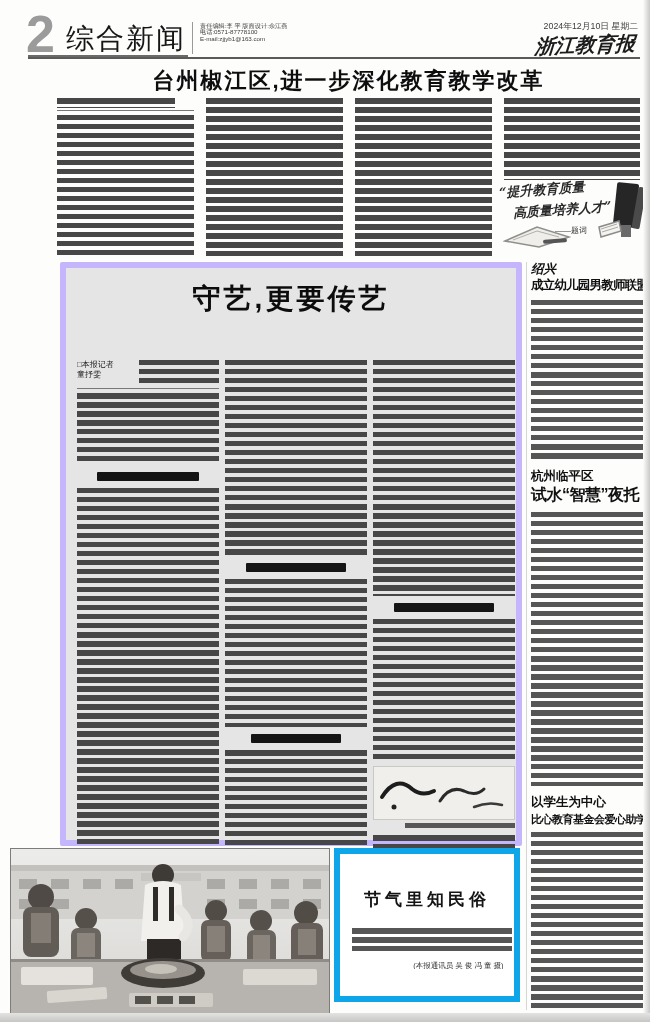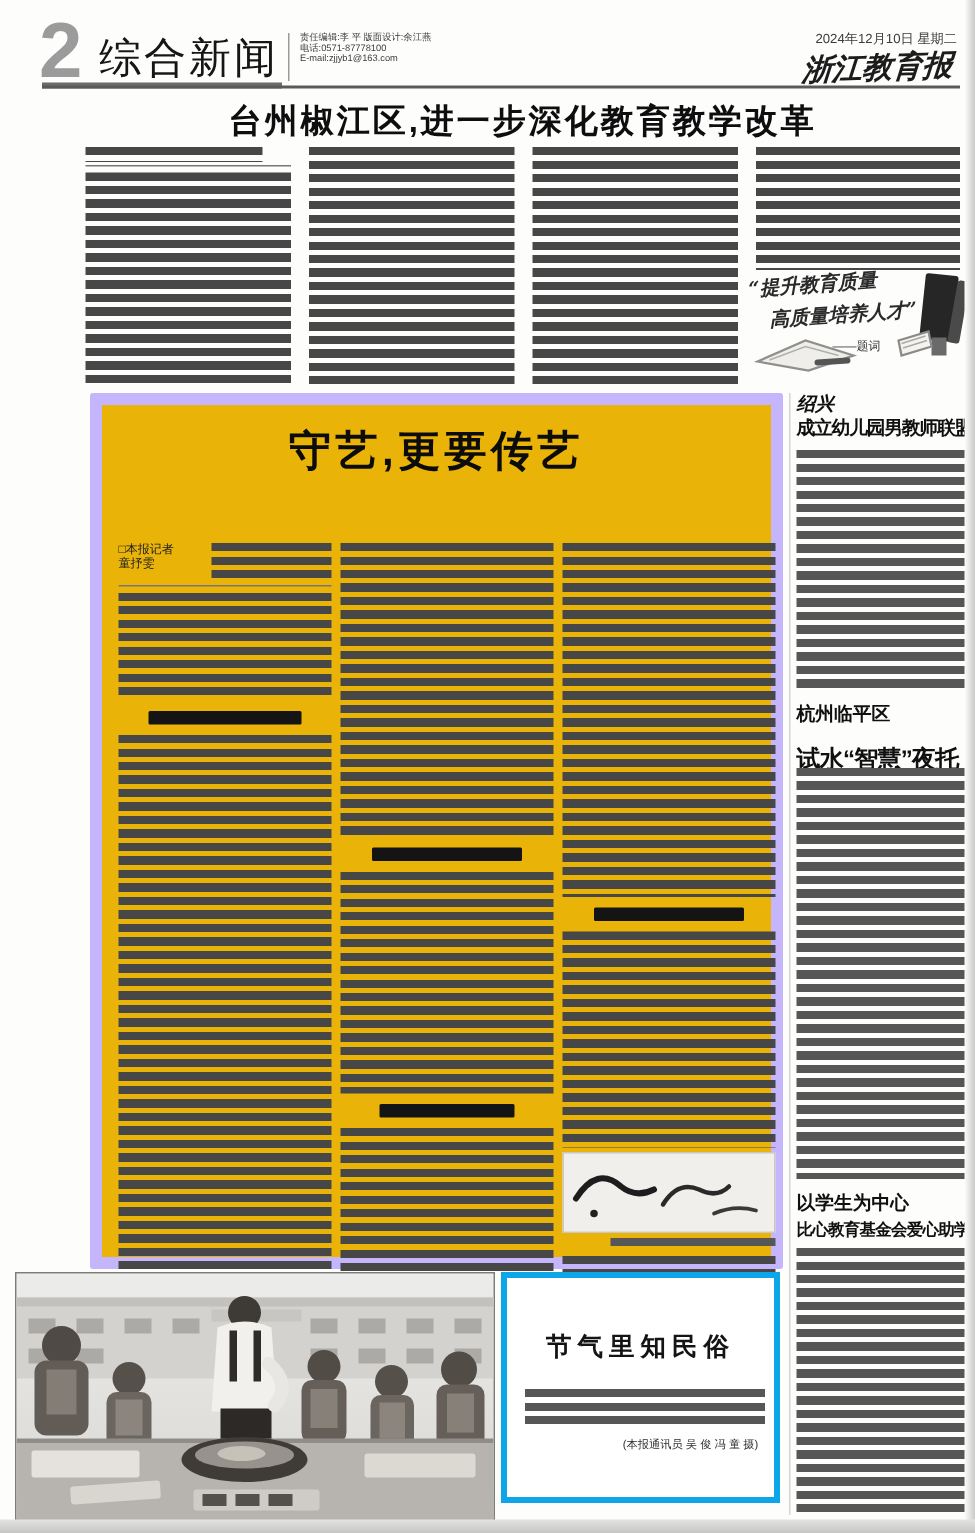--- a/index.html
+++ b/index.html
@@ -24,35 +24,35 @@
   .col{position:absolute;top:0;}
   
   .topcols{left:57px;top:98px;width:583px;height:160px;}
   
   .callig{left:497px;top:181px;width:151px;height:76px;}
   .callig .l1{position:absolute;left:2px;top:0;font-family:"DejaVu Serif",serif;font-style:italic;font-weight:bold;font-size:13px;color:#2a2a2a;transform:rotate(-4deg);}
   .callig .l2{position:absolute;left:16px;top:20px;font-family:"DejaVu Serif",serif;font-style:italic;font-weight:bold;font-size:13px;color:#2a2a2a;transform:rotate(-4deg);}
   .callig .sig{position:absolute;left:58px;top:44px;font-size:10px;color:#333;transform:scale(0.8);transform-origin:0 0;}
   .callig svg{position:absolute;}
   
-  .redbox{left:60px;top:262px;width:462px;height:584px;border:8px solid #c4b5fd;border-radius:2px;box-sizing:border-box;background:#eab308;}
+  .redbox{left:60px;top:262px;width:462px;height:584px;border:6px solid #c4b5fd;border-radius:2px;box-sizing:border-box;background:#e5e5e5;}
   .f-title{position:absolute;left:0;top:12px;width:100%;text-align:center;font-size:28px;font-weight:bold;color:#0c0c0c;letter-spacing:3px;}
   .f-sub{position:absolute;left:0;top:52px;width:100%;text-align:center;font-size:14px;color:#474747;letter-spacing:3px;}
   .f-cols{position:absolute;left:11px;top:80px;width:432px;height:490px;}
   .fcol{position:absolute;top:12px;width:142px;height:490px;}
   .byline-blk{float:left;width:58px;font-size:10px;line-height:12px;color:#222;transform:scale(0.8);transform-origin:0 0;white-space:nowrap;}
   .byline-rule{clear:both;border:0;border-top:1px solid #777;margin:2px 0 4px 0;}
   .inset{width:142px;height:54px;background:#f0efec;border:1px solid #c9c8c5;box-sizing:border-box;position:relative;margin:3px 0;}
   
   .side-region{left:531px;width:114px;font-size:12.5px;font-weight:bold;color:#101010;}
   .side-headline{left:531px;width:117px;font-weight:bold;color:#101010;white-space:nowrap;}
   .vrule{left:526px;top:262px;width:1px;height:748px;background:#d6d6d4;}
   
   .photo{left:10px;top:848px;width:320px;height:166px;border:1px solid #7c7c7a;box-sizing:border-box;background:#dcdbd8;}
-  .capbox{left:334px;top:848px;width:186px;height:154px;border:4px solid #0ea5e9;box-sizing:border-box;background:#fff;}
+  .capbox{left:334px;top:848px;width:186px;height:154px;border:6px solid #0ea5e9;box-sizing:border-box;background:#fff;}
   .cap-title{position:absolute;left:0;top:34px;width:100%;text-align:center;font-size:17px;font-weight:bold;letter-spacing:4px;color:#141414;}
   .cap-greek{position:absolute;left:12px;top:74px;width:160px;height:27px;}
   .cap-credit{position:absolute;right:10px;top:106px;font-size:10px;color:#2e2e2e;transform:scale(0.75);transform-origin:100% 0;white-space:nowrap;}
   
   .edge-right{left:643px;top:0;width:7px;height:1022px;background:linear-gradient(to right,#fdfdfc,#c9c9c7);}
   .edge-bottom{left:0;top:1013px;width:650px;height:9px;background:linear-gradient(to bottom,#e3e3e1,#c6c6c4);}
 </style>
 </head>
 <body>
 
@@ -157,21 +157,21 @@
     </div>
   </div>
 
   <div class="abs vrule"></div>
 
   <div class="abs side-region" style="top:261px;font-style:italic;">绍兴</div>
   <div class="abs side-headline" style="top:277px;font-size:12.5px;letter-spacing:-0.8px;">成立幼儿园男教师联盟</div>
   <div class="abs greek light" style="left:531px;top:300px;width:114px;height:162px;"></div>
 
   <div class="abs side-region" style="top:468px;">杭州临平区</div>
-  <div class="abs side-headline" style="top:485px;font-size:16px;letter-spacing:-0.5px;margin-top:11px;">试水“智慧”夜托</div>
+  <div class="abs side-headline" style="top:485px;font-size:16px;letter-spacing:-0.5px;">试水“智慧”夜托</div>
   <div class="abs greek light" style="left:531px;top:512px;width:114px;height:274px;"></div>
 
   <div class="abs side-region" style="top:794px;">以学生为中心</div>
   <div class="abs side-headline" style="top:812px;font-size:11px;letter-spacing:-0.5px;">比心教育基金会爱心助学</div>
   <div class="abs greek light" style="left:531px;top:832px;width:114px;height:176px;"></div>
 
   <div class="abs photo">
     <span>
       <svg width="318" height="164" viewBox="0 0 318 164">
         <defs>

